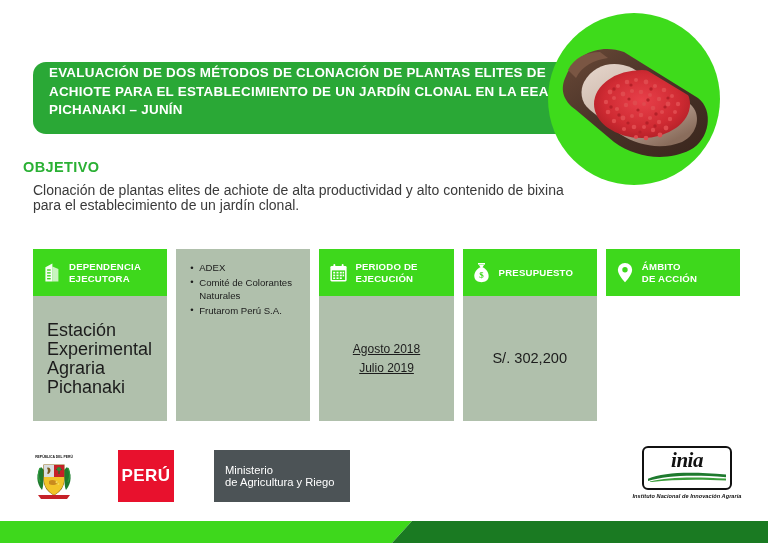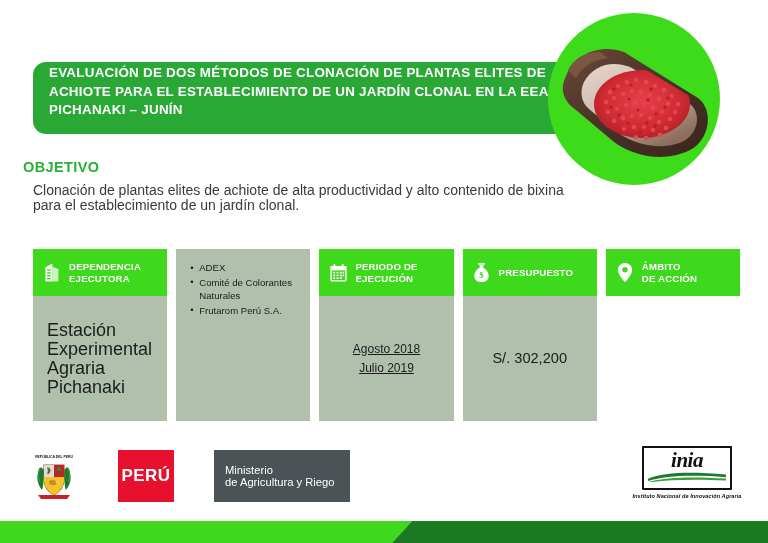--- a/index.html
+++ b/index.html
@@ -244,21 +244,21 @@
     width: 110px;
     height: 58px;
     display: flex;
     flex-direction: column;
     align-items: center;
   }
   .inia-mark {
     width: 86px;
     height: 40px;
     border: 2.5px solid #111111;
-    border-radius: 1px;
+    border-radius: 6px;
     position: relative;
     overflow: hidden;
     background: #ffffff;
     display: flex;
     flex-direction: column;
     align-items: center;
   }
   .inia-word {
     font-family: "Liberation Serif", serif;
     font-style: italic;

